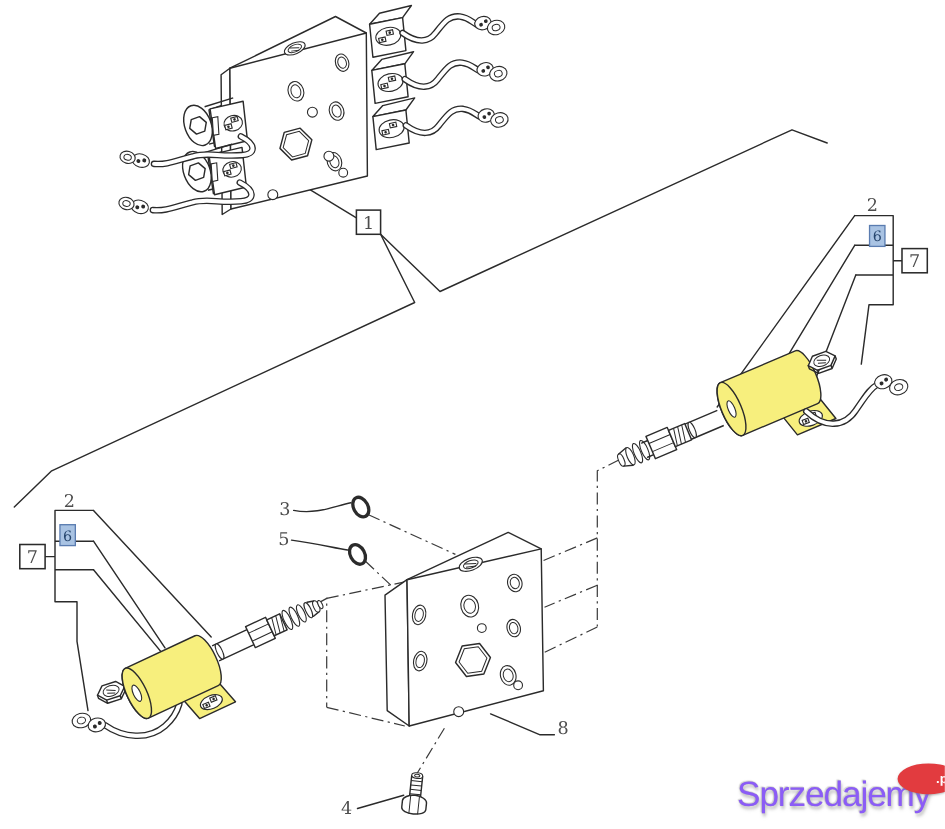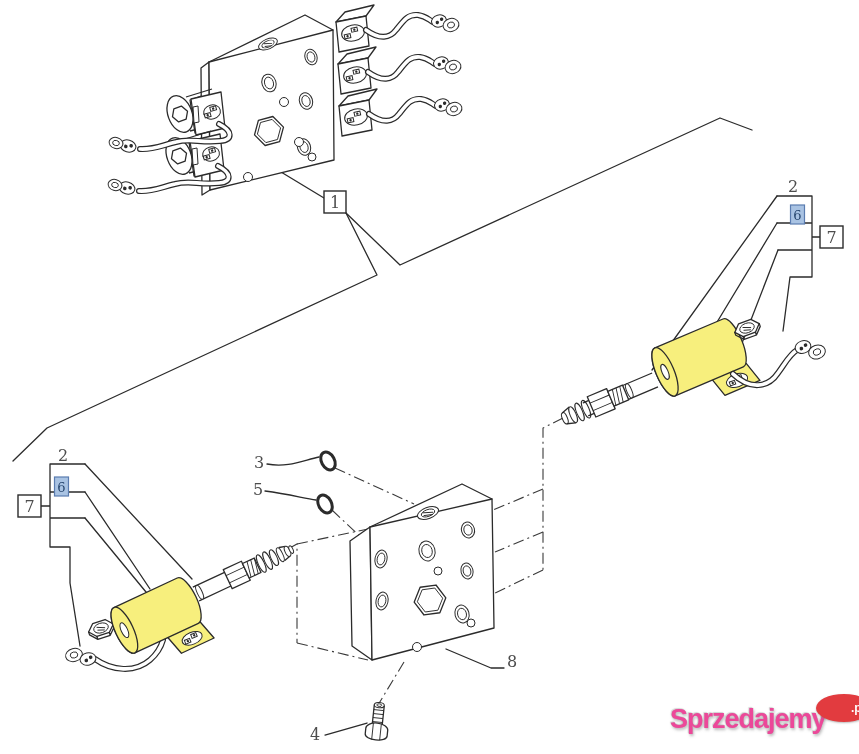--- a/index.html
+++ b/index.html
@@ -14,21 +14,21 @@
   .yel{stroke:#2b2b2b;stroke-width:1.3;fill:#f7ef7d;stroke-linejoin:round;}
   .dd{stroke:#3a3a3a;stroke-width:1.1;fill:none;stroke-dasharray:11 4 2 4;}
   .wireO{stroke:#2b2b2b;stroke-width:6;fill:none;stroke-linecap:round;}
   .wireI{stroke:#ffffff;stroke-width:3.6;fill:none;stroke-linecap:round;}
   .lbl{font-family:"DejaVu Serif",serif;font-size:16px;fill:#4d4d4d;text-anchor:middle;}
   .lblS{font-family:"DejaVu Serif",serif;font-size:13px;fill:#27466e;text-anchor:middle;}
   .callbox{fill:#ffffff;stroke:#2b2b2b;stroke-width:1.4;}
   .selbox{fill:#a9c3e3;stroke:#5a7cb0;stroke-width:1.2;}
   .watermark{position:absolute;left:664px;top:696px;width:195px;height:50px;pointer-events:none;}
   .wm-text{position:absolute;left:6px;top:8px;font-family:"Liberation Sans",sans-serif;
-     font-weight:700;font-size:27px;letter-spacing:-1px;color:#ec4899;
+     font-weight:400;font-size:32px;letter-spacing:-1px;color:#8b5cf6;
      text-shadow:0 0 1px #b5b5b5,1px 2px 3px rgba(130,130,130,.55),-1px -1px 1px rgba(160,160,160,.4);}
   .wm-badge{position:absolute;left:152px;top:-2px;width:28px;height:28px;border-radius:50%;
      background:#e23b3f;color:#fff;font-family:"Liberation Sans",sans-serif;font-weight:700;
      font-size:12px;display:flex;align-items:center;justify-content:center;
      box-shadow:0 1px 2px rgba(120,120,120,.5);padding-left:28px;}
 </style>
 </head>
 <body>
 
 <div class="stage">

